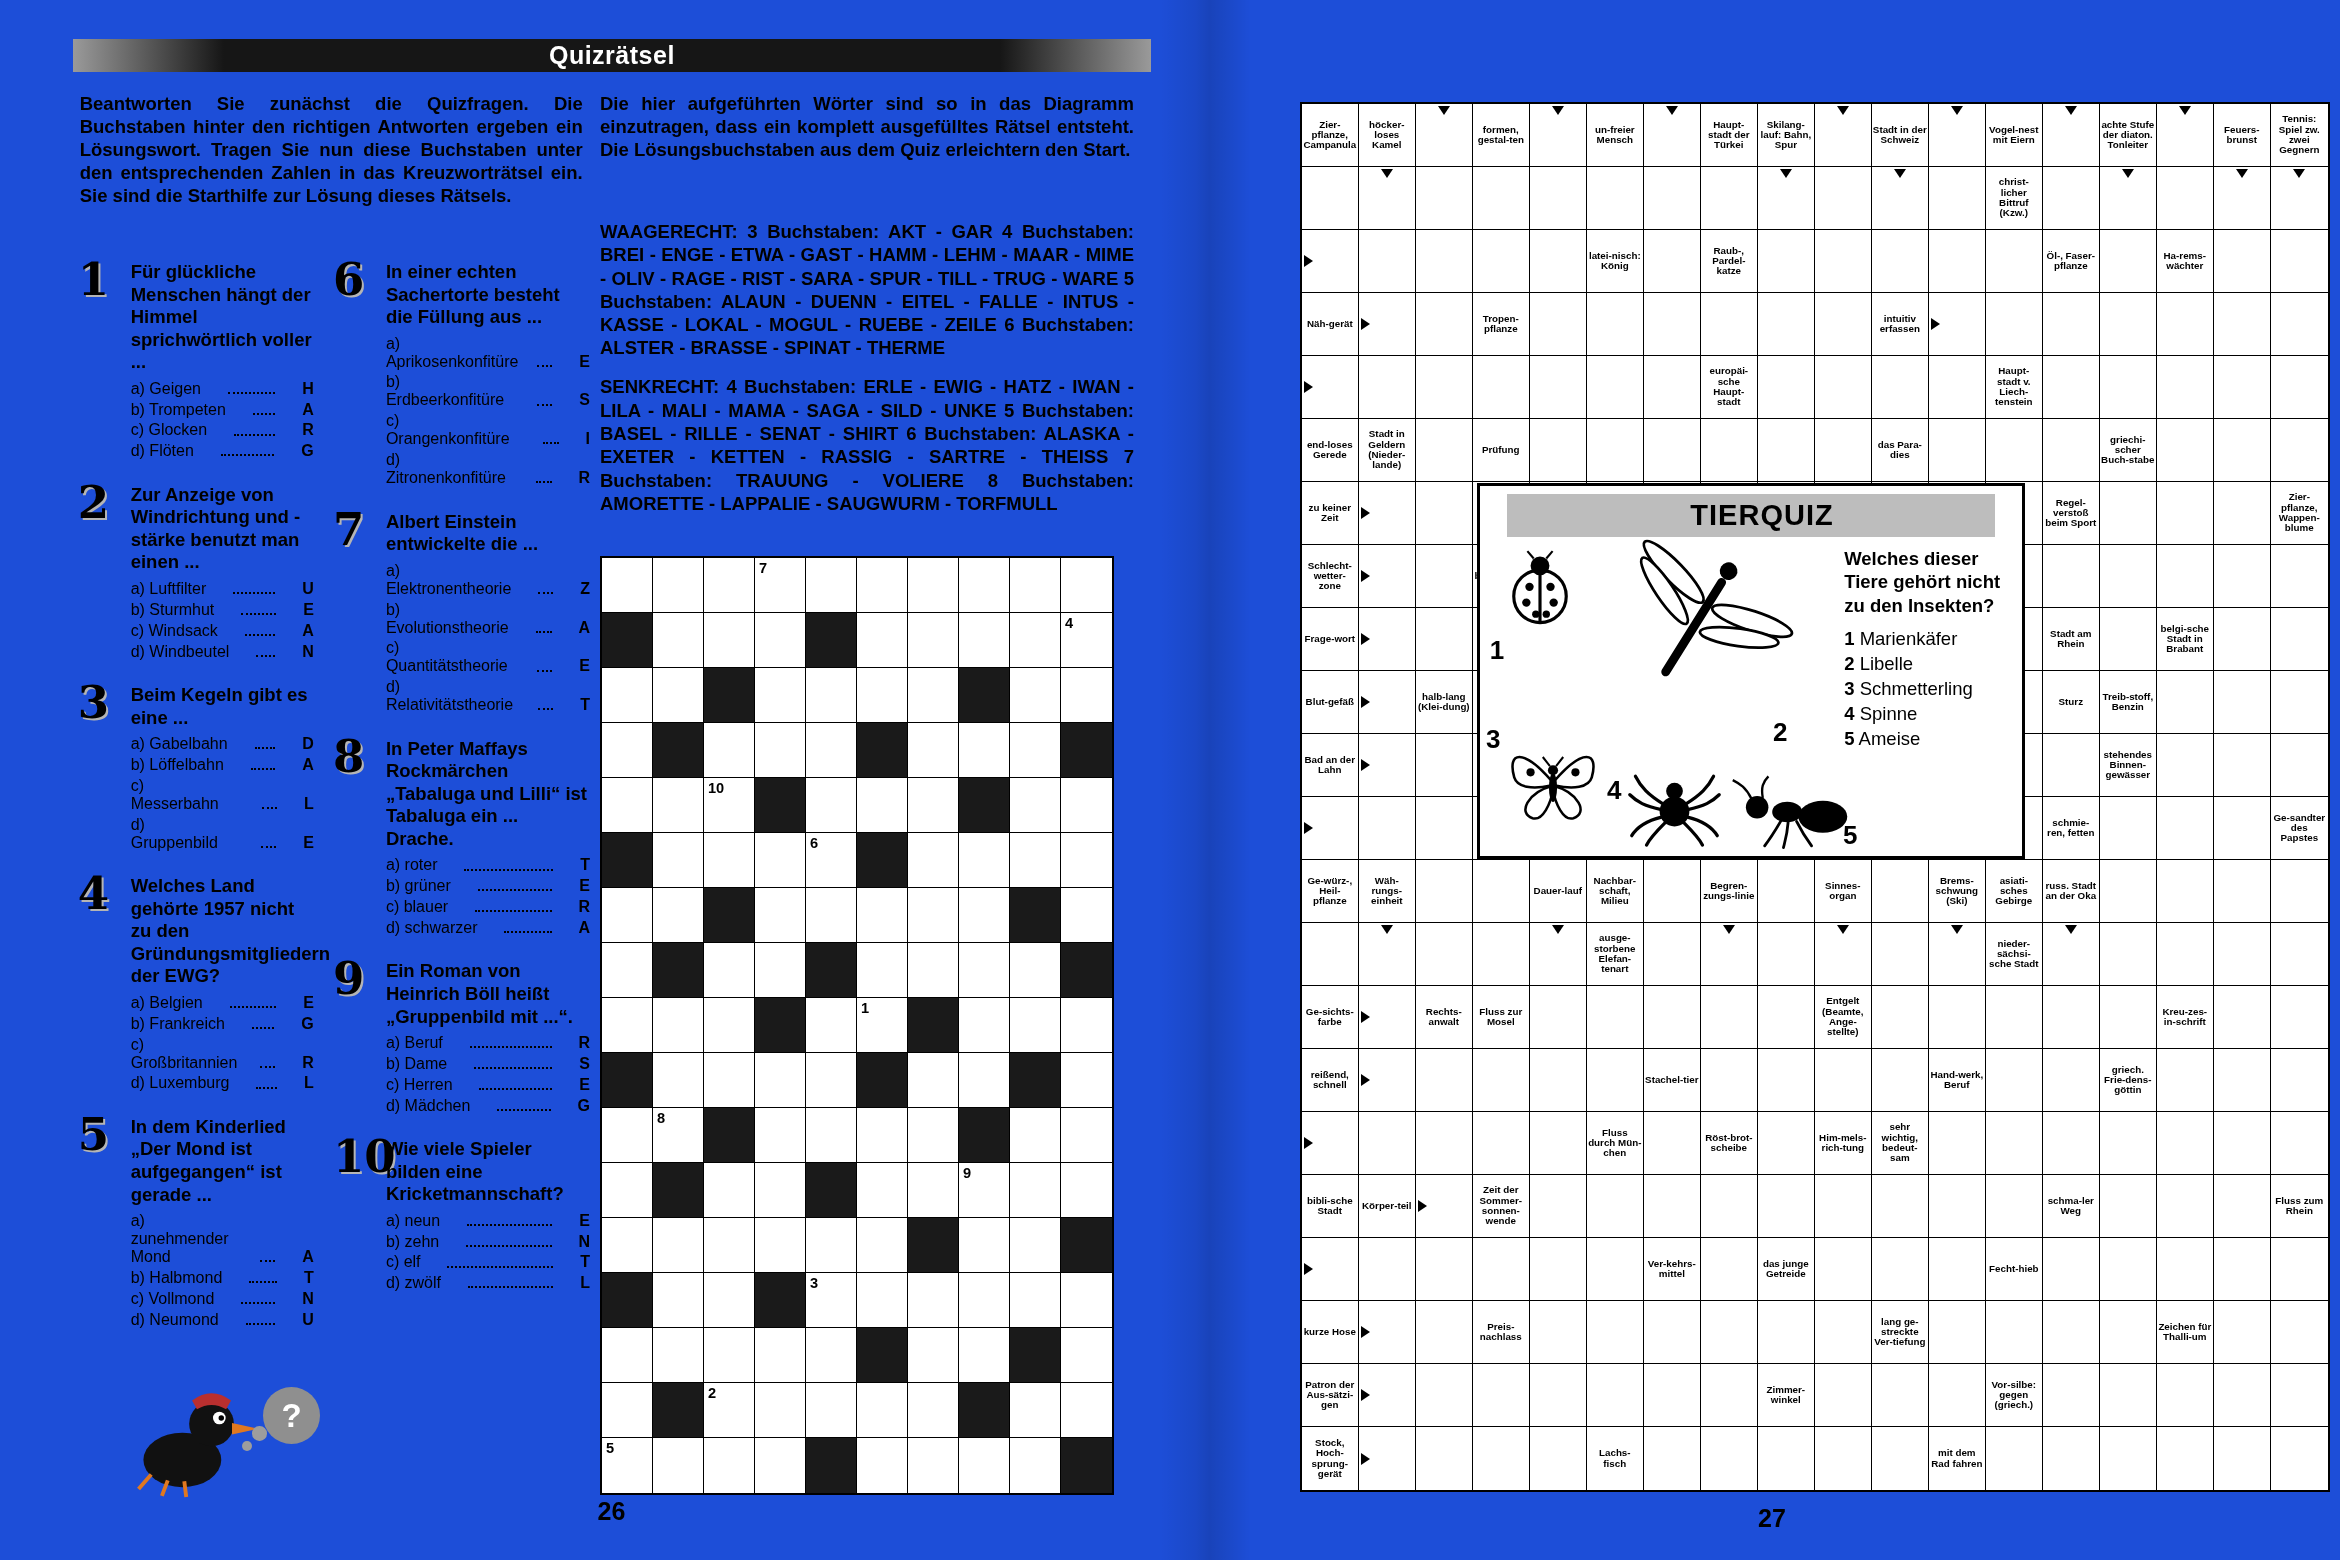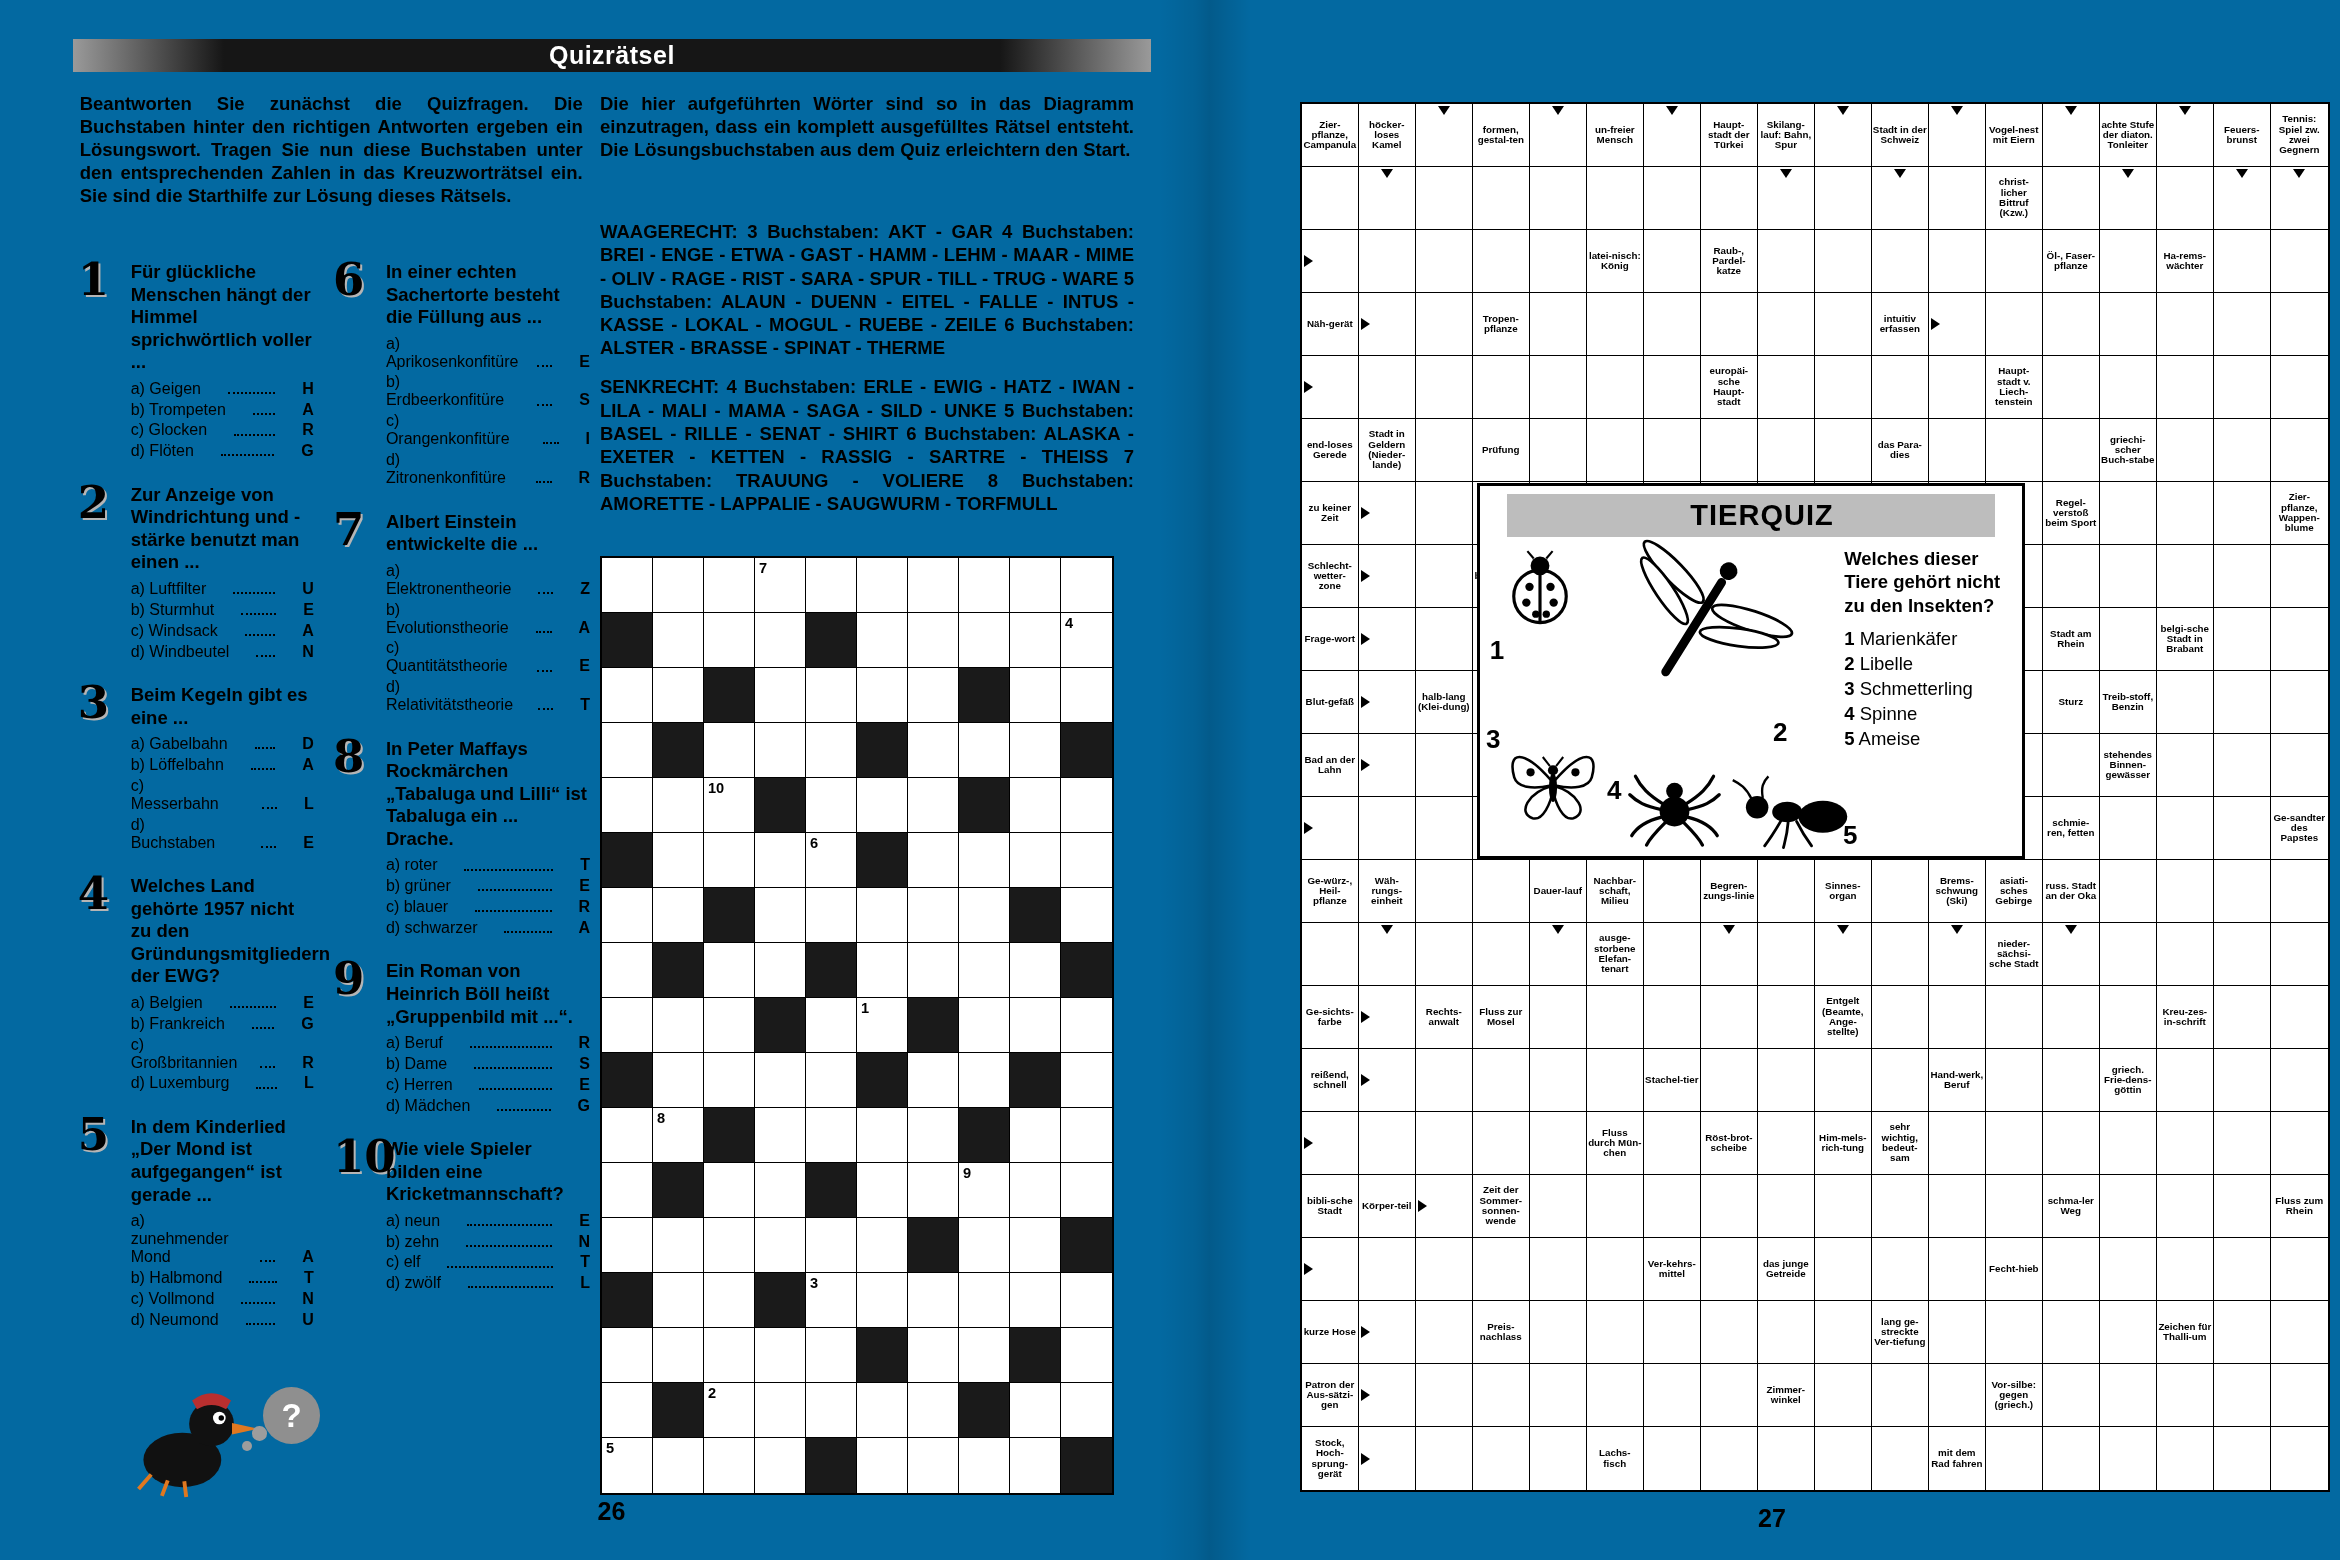--- a/index.html
+++ b/index.html
@@ -1,16 +1,16 @@
 <!DOCTYPE html>
 <html><head>
 <meta charset="utf-8">
 <style>
   html,body{margin:0;padding:0;background:#e8e8e8;}
-  #canvas{position:relative;width:2341px;height:1560px;background:#0369a1;overflow:hidden;
+  #canvas{position:relative;width:2341px;height:1560px;background:#1d4ed8;overflow:hidden;
           font-family:"Liberation Sans",sans-serif;color:#000;}
   .page{position:absolute;top:29px;height:1517px;}
   #left-page{left:68px;width:1087px;}
   #right-page{left:1248px;width:1048px;}
   #gutter{position:absolute;left:1159px;top:0;width:92px;height:1560px;
           background:linear-gradient(90deg,rgba(0,0,0,0) 0%,rgba(0,0,0,0.08) 40%,rgba(0,0,0,0.14) 55%,rgba(0,0,0,0) 100%);}
 
   .page-header-bar{position:absolute;height:33px;display:flex;align-items:center;justify-content:center;
           background:linear-gradient(90deg,#9a9a9a 0%,#161616 14%,#161616 86%,#9a9a9a 100%);
           color:#fff;font-weight:bold;font-size:25px;letter-spacing:0.5px;}
@@ -163,21 +163,21 @@
               <span class="optlabel">b) Löffelbahn</span>
               <span class="leader"></span>
               <span class="optletter">A</span>
             </div>
             <div class="opt">
               <span class="optlabel">c) Messerbahn</span>
               <span class="leader"></span>
               <span class="optletter">L</span>
             </div>
             <div class="opt">
-              <span class="optlabel">d) Buchstaben</span>
+              <span class="optlabel">d) Gruppenbild</span>
               <span class="leader"></span>
               <span class="optletter">E</span>
             </div>
           </div>
         </div>
         <div class="question">
           <div class="qnum">4</div>
           <div class="qbody">
             <div class="qtext">Welches Land gehörte 1957 nicht zu den Gründungsmitgliedern der EWG?</div>
             <div class="opt">

